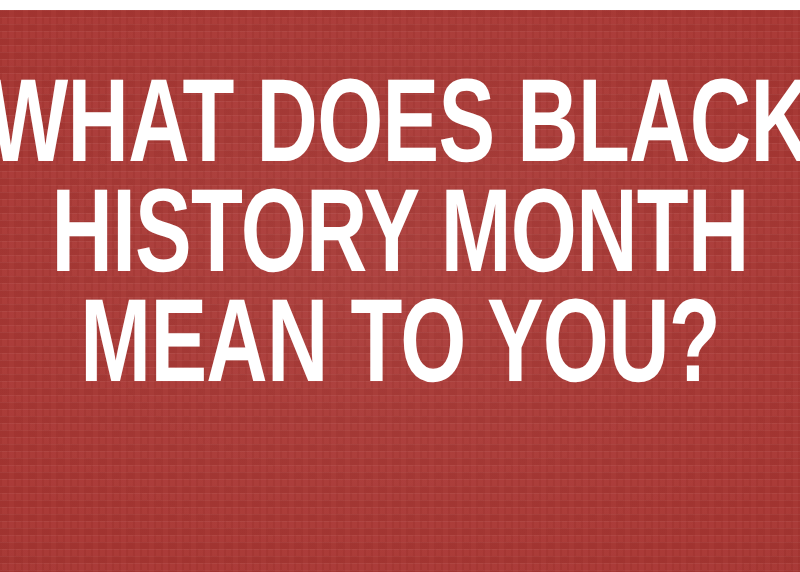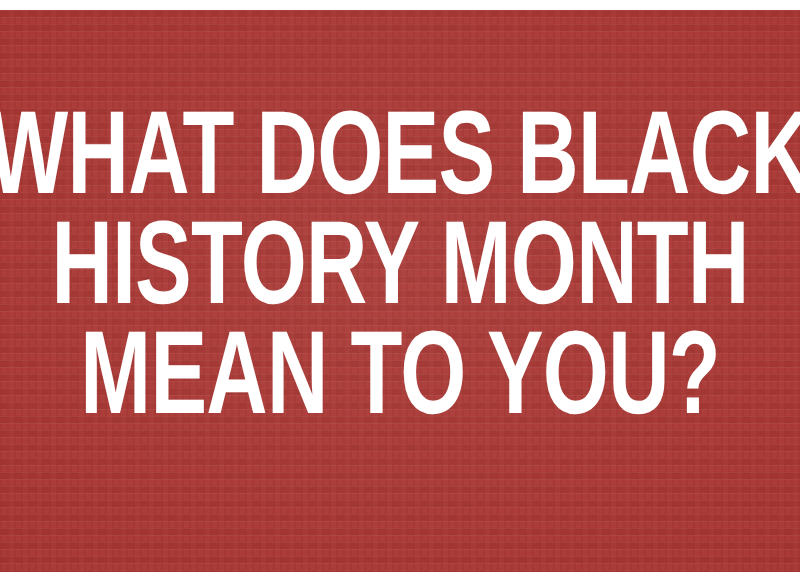--- a/index.html
+++ b/index.html
@@ -111,21 +111,21 @@
     position: absolute;
     top: 10px;
     left: 0;
     width: 800px;
     height: 562px;
     z-index: 4;
     display: flex;
     flex-direction: column;
     align-items: center;
     justify-content: flex-start;
-    padding-top: 88px;
+    padding-top: 56px;
     box-sizing: border-box;
     pointer-events: none;
   }
 
   .headline-line {
     display: block;
     color: #ffffff;
     font-family: "Liberation Sans Narrow", "Liberation Sans", sans-serif;
     font-weight: 700;
     font-size: 118px;

